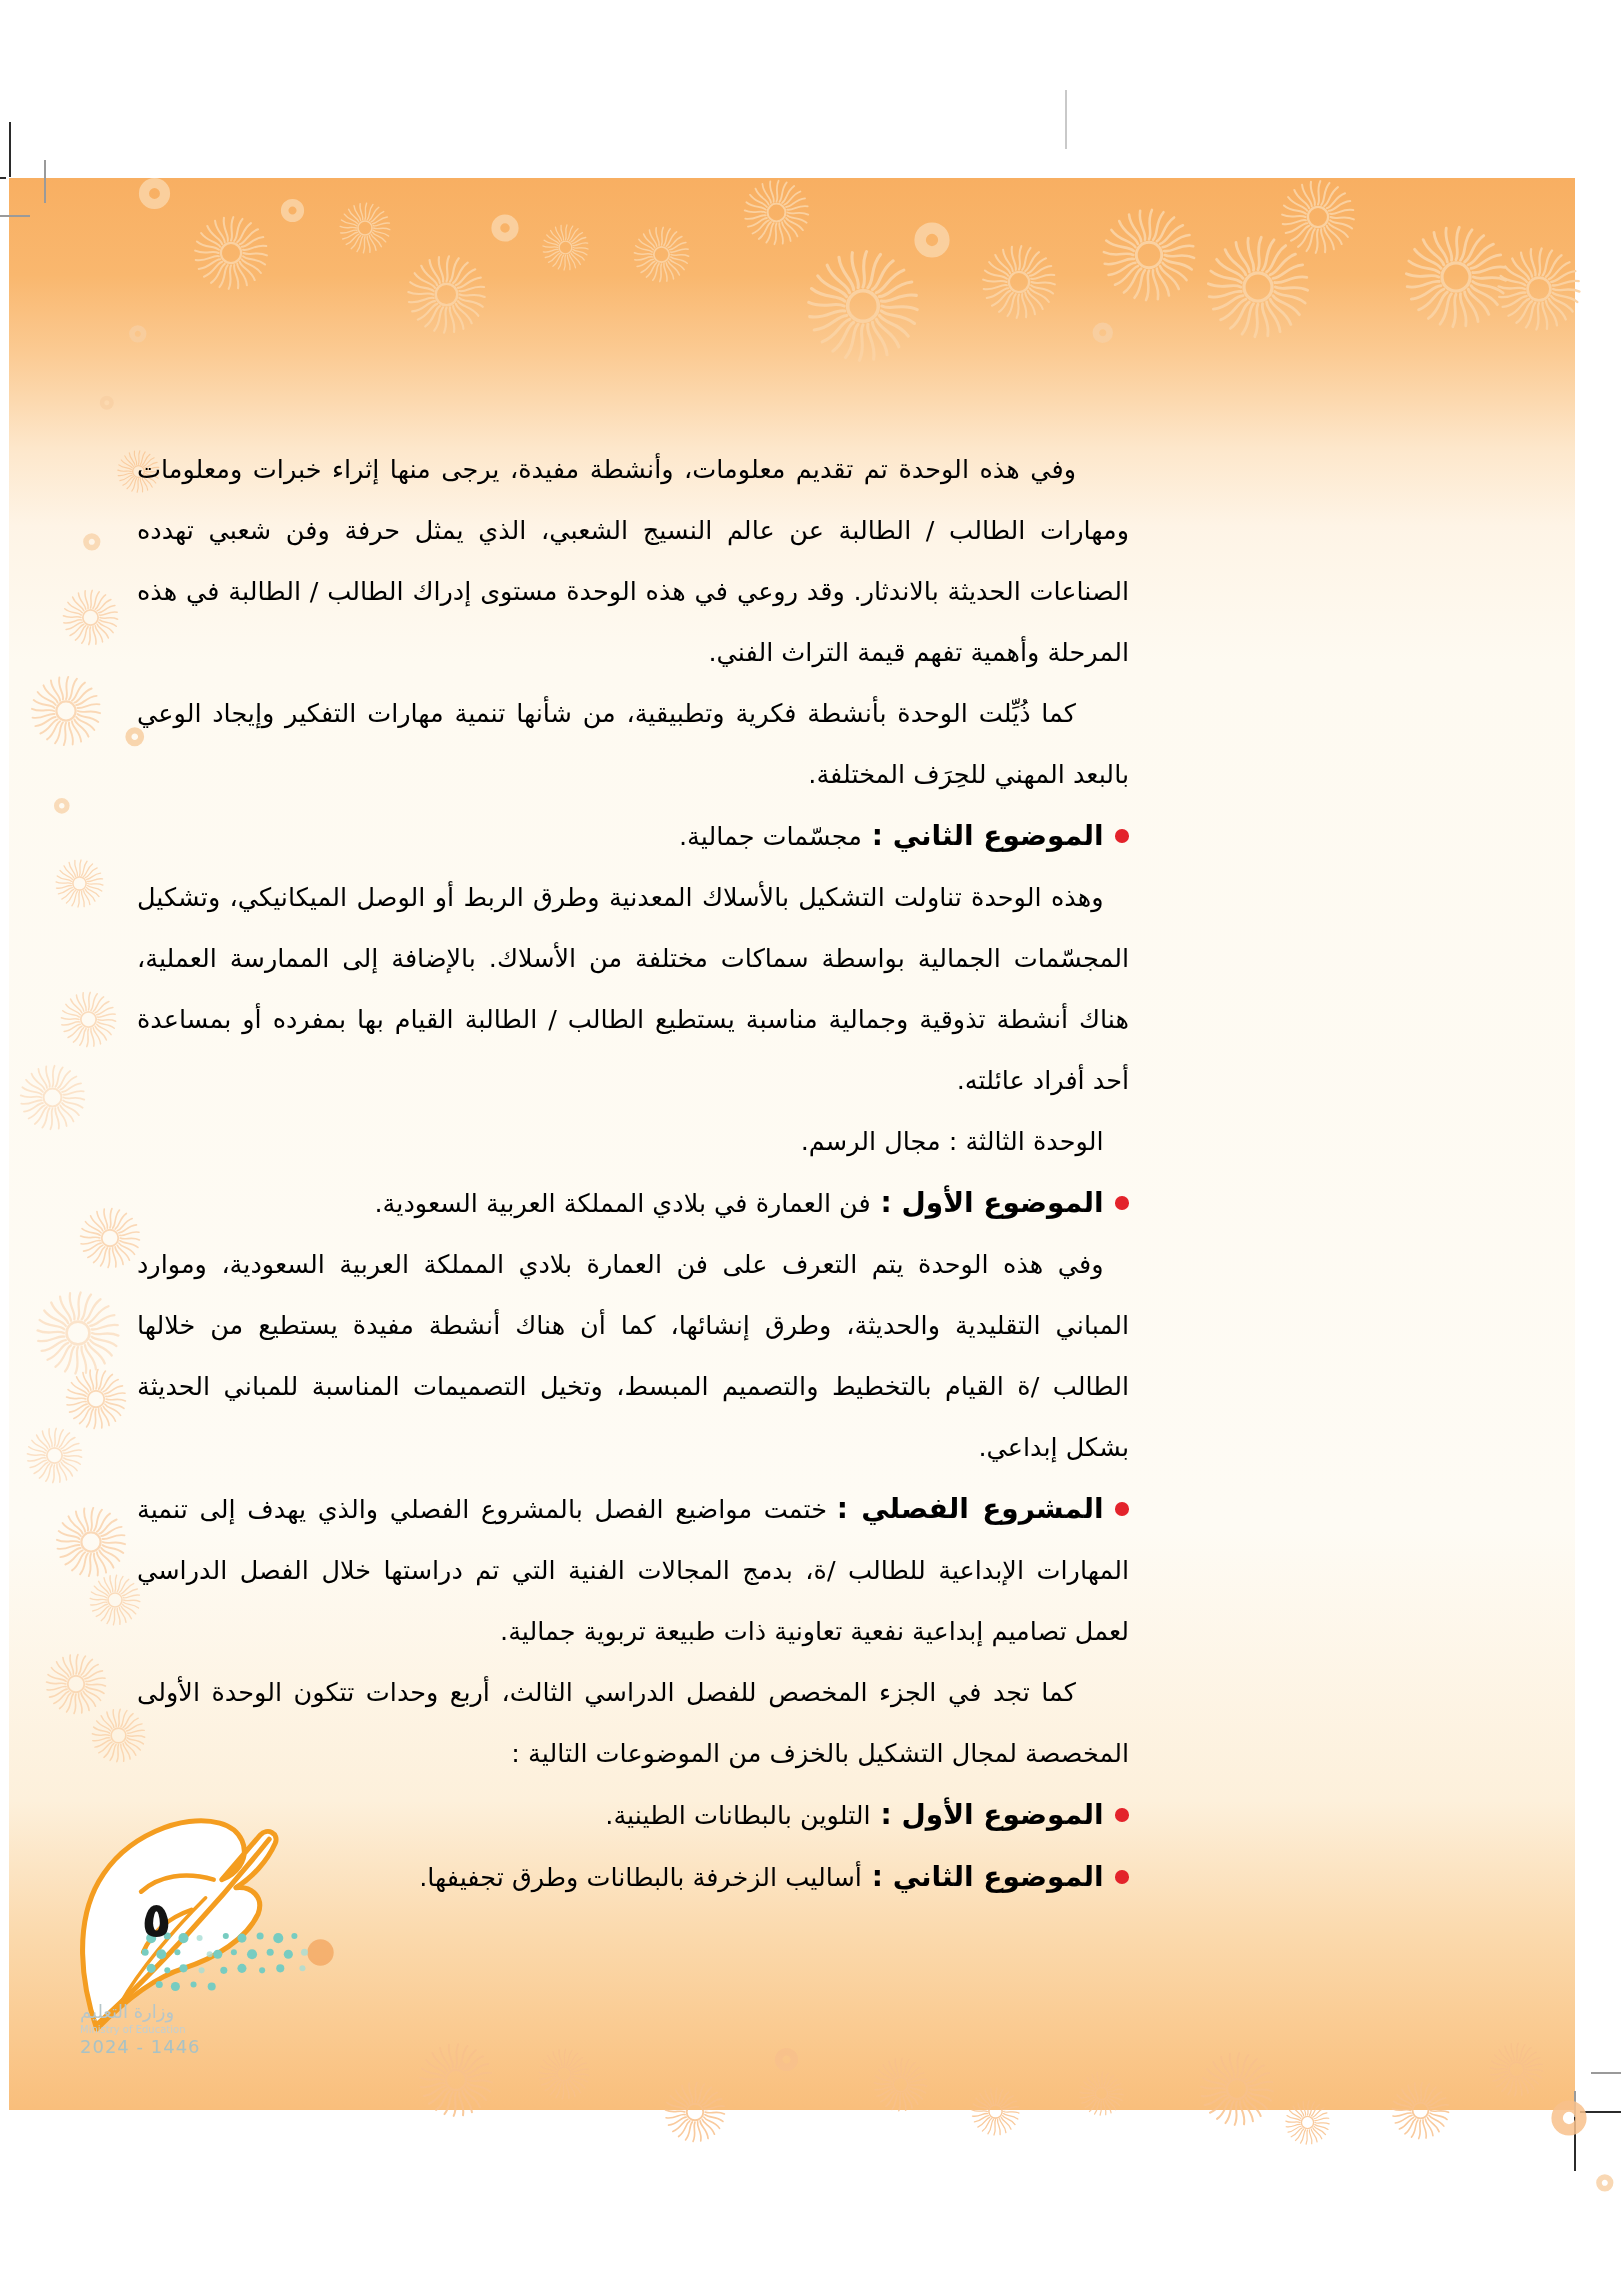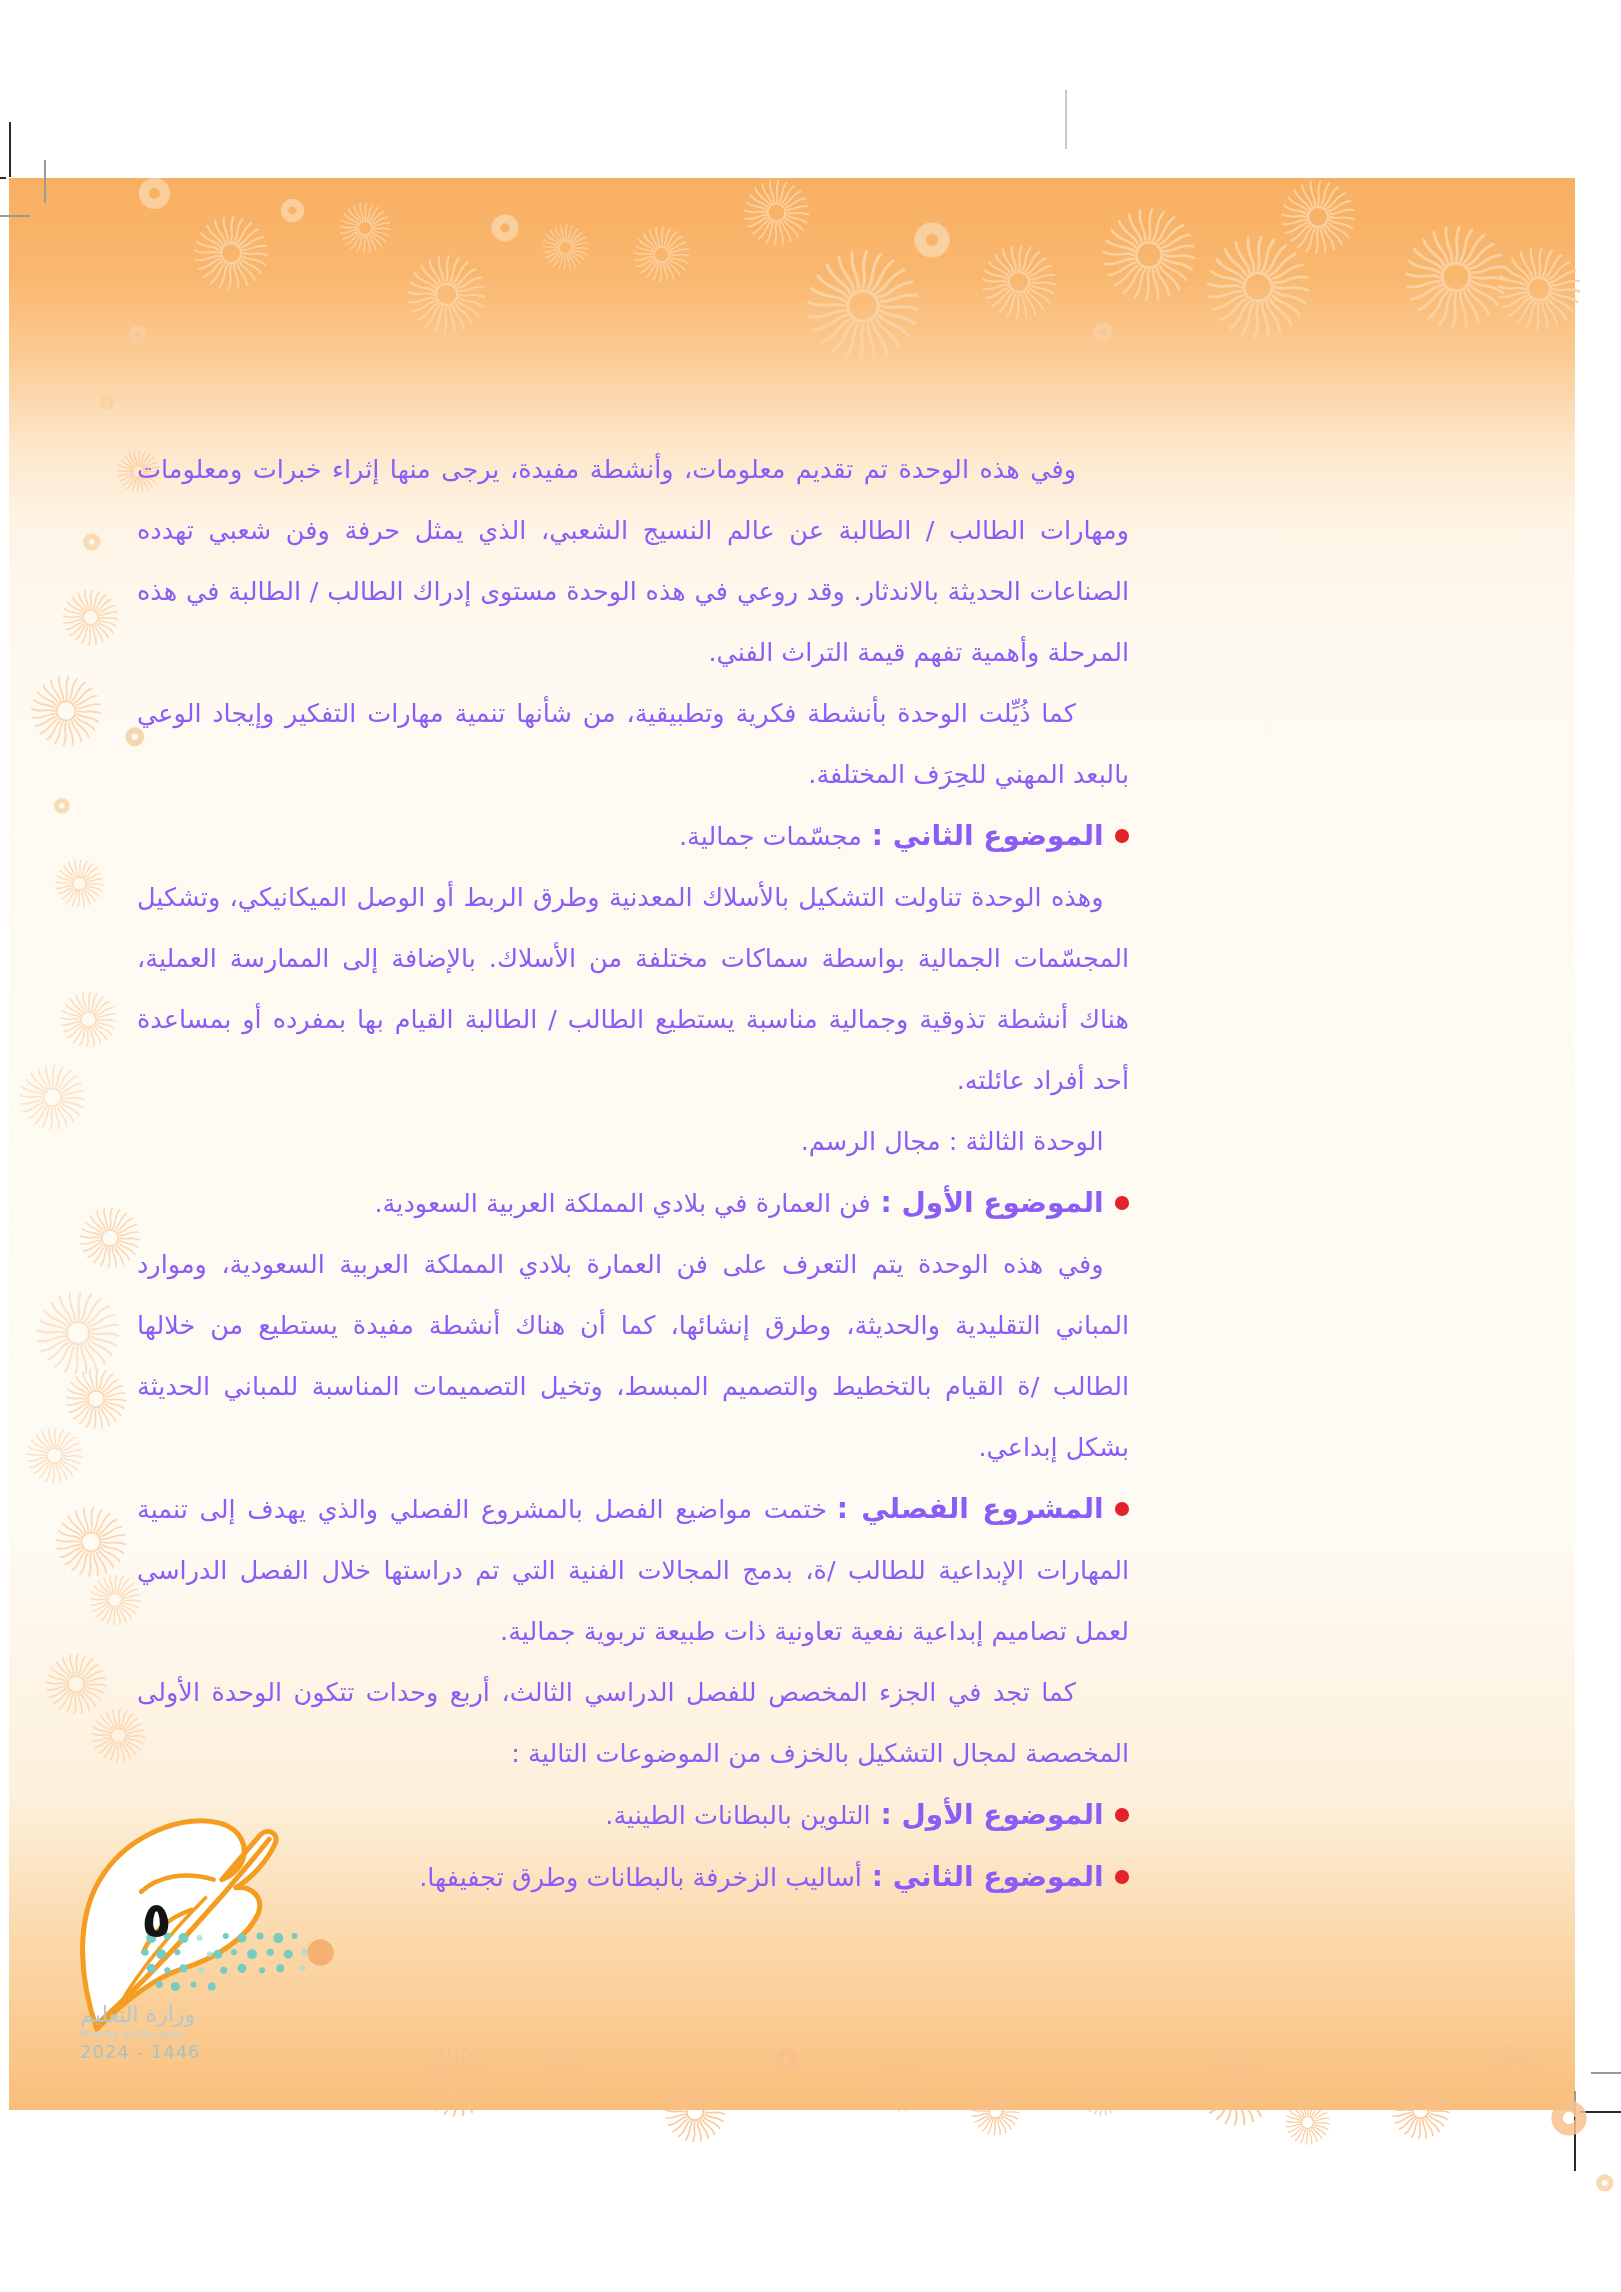--- a/index.html
+++ b/index.html
@@ -27,42 +27,42 @@
   
   .mark{position:absolute;background:#2b2b2b;}
   .mark.gray{background:#9a9a9a;}
   .mark.faint{background:#c9c9c9;}
   
   .fx{position:absolute;pointer-events:none;}
   
   .textcol{
     position:absolute;left:137px;top:439px;width:992px;
     direction:rtl;text-align:justify;
-    color:#8b5cf6;font-size:25.5px;line-height:61px;
+    color:#000000;font-size:25.5px;line-height:61px;
   }
   .textcol p{margin:0;}
   .indent{text-indent:53px;}
   .indent-sm{text-indent:25.5px;}
   .bullet{margin-right:-7.8px;}
   .dot{
     display:inline-block;width:13.7px;height:13.7px;border-radius:50%;
     background:#E3232B;margin-left:11.8px;vertical-align:2px;
   }
   .blabel{font-weight:bold;font-size:28px;margin-left:9.8px;}
   
   .leaf-wrap{position:absolute;left:61px;top:1809px;width:255px;height:237px;z-index:4;}
   .page-num{
     position:absolute;left:123px;top:1892px;width:67px;z-index:6;
     text-align:center;font-size:49px;font-weight:bold;color:#141414;
   }
   .ministry{
     position:absolute;left:80px;top:2001px;width:255px;z-index:5;
     text-align:left;line-height:1.25;
   }
-  .ministry .ar{font-size:22px;color:#B6C6C9;direction:rtl;text-align:left;}
+  .ministry .ar{font-size:18px;color:#B6C6C9;direction:rtl;text-align:left;}
   .ministry .en{font-size:10px;color:#C2CFD1;}
   .ministry .yr{font-size:18px;color:#A9C2C5;letter-spacing:1px;}
 </style>
 </head>
 <body>
 
 <svg style="position:absolute;width:0;height:0" aria-hidden="true">
   <defs>
     <g id="flw">
       <circle r="13" fill="none" stroke="currentColor" stroke-width="3"></circle>

